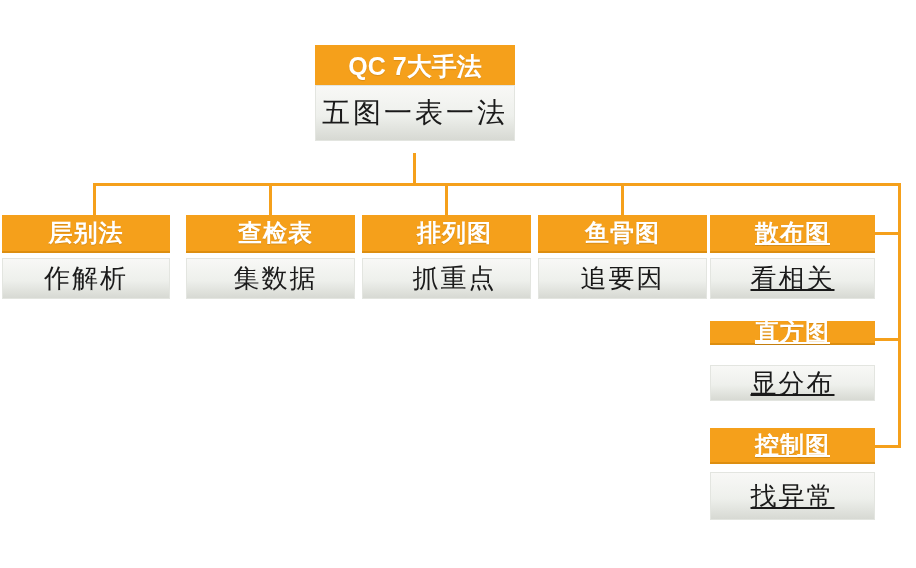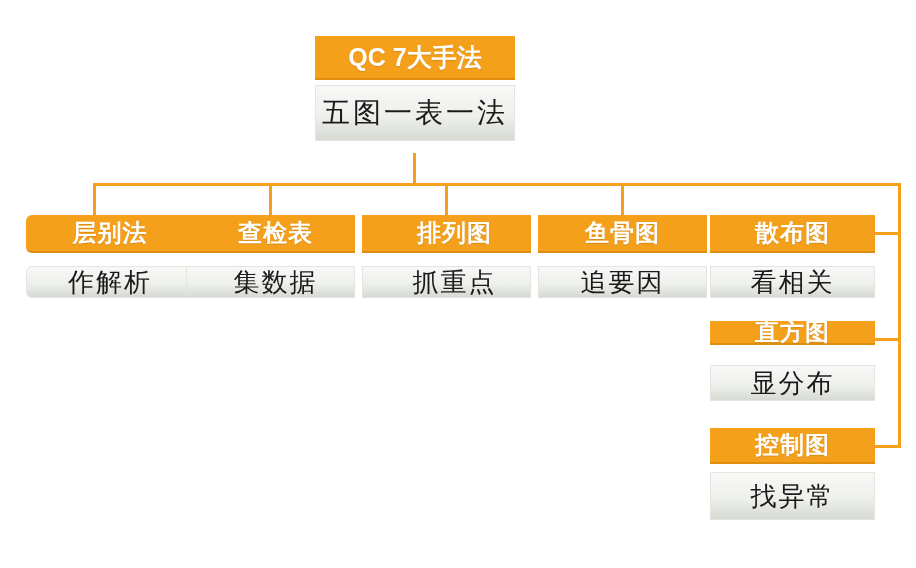--- a/index.html
+++ b/index.html
@@ -50,34 +50,34 @@
     font-family: "DejaVu Serif", "Liberation Serif", serif;
     font-size: 26px;
     display: flex;
     align-items: center;
     justify-content: center;
     letter-spacing: 2px;
   }
   .sub.root { font-size: 28px; letter-spacing: 3px; }
 
   
-  .c1 { left: 26px;  width: 168px; border-radius: 6px; }
+  .c1 { left: 2px;  width: 168px; }
   .c2 { left: 186px; width: 169px; padding-left: 10px; }
   .c3 { left: 362px; width: 169px; padding-left: 16px; }
   .c4 { left: 538px; width: 169px; }
-  .c5 { left: 710px; width: 165px; }
+  .c5 { left: 710px; width: 165px; text-decoration: underline; }
   .row1-hdr { top: 215px; height: 38px; }
-  .row1-sub { top: 258px; height: 32px; margin-top: 8px; }
+  .row1-sub { top: 258px; height: 41px; }
 </style>
 </head>
 <body>
 
 <div class="canvas">
 
-  <div class="hdr root" style="left:315px; top:36px; width:200px; height:44px;">QC 7大手法</div>
+  <div class="hdr root" style="left:315px; top:45px; width:200px; height:44px;">QC 7大手法</div>
   <div class="sub root" style="left:315px; top:85px; width:200px; height:56px;">五图一表一法</div>
 
   <div class="line" style="left:413px; top:153px; width:3px; height:31px;"></div>
   <div class="line" style="left:93px; top:183px; width:808px; height:3px;"></div>
   <div class="line" style="left:93px;  top:183px; width:3px; height:32px;"></div>
   <div class="line" style="left:269px; top:183px; width:3px; height:32px;"></div>
   <div class="line" style="left:445px; top:183px; width:3px; height:32px;"></div>
   <div class="line" style="left:621px; top:183px; width:3px; height:32px;"></div>
   <div class="line" style="left:898px; top:183px; width:3px; height:265px;"></div>
   <div class="line" style="left:875px; top:232px; width:23px; height:3px;"></div>

